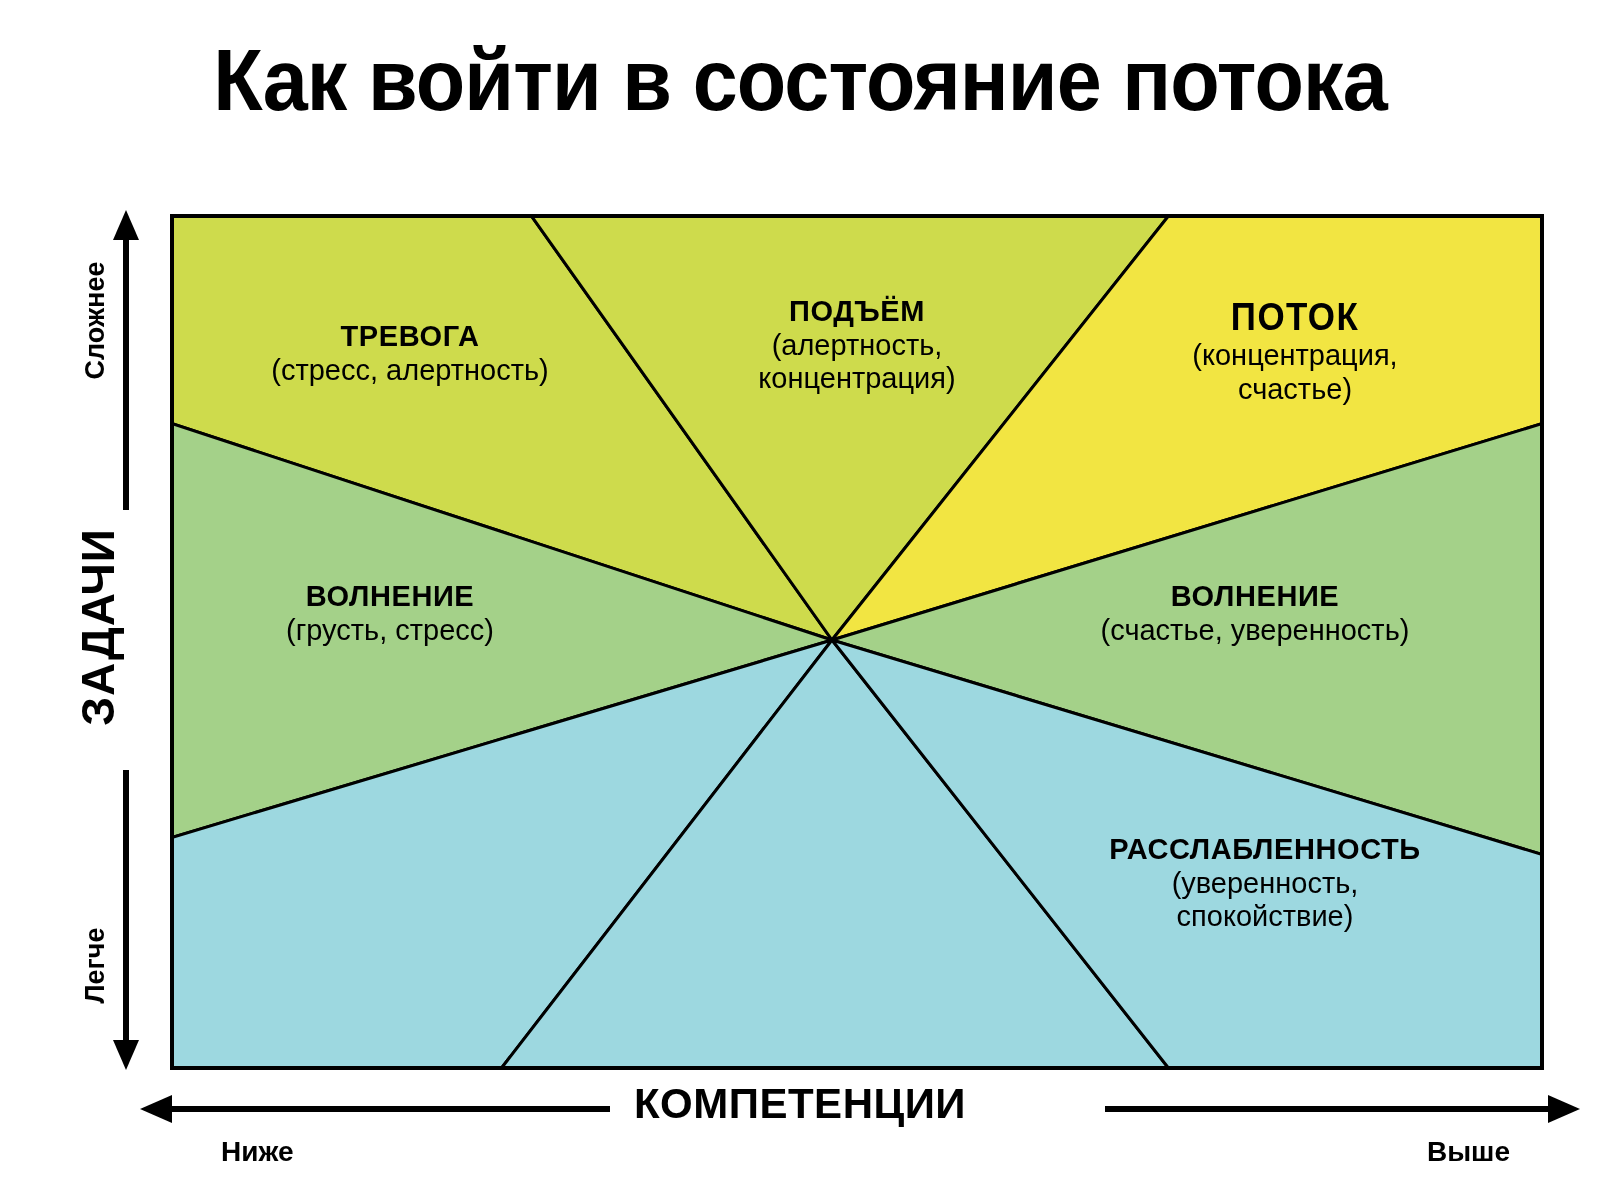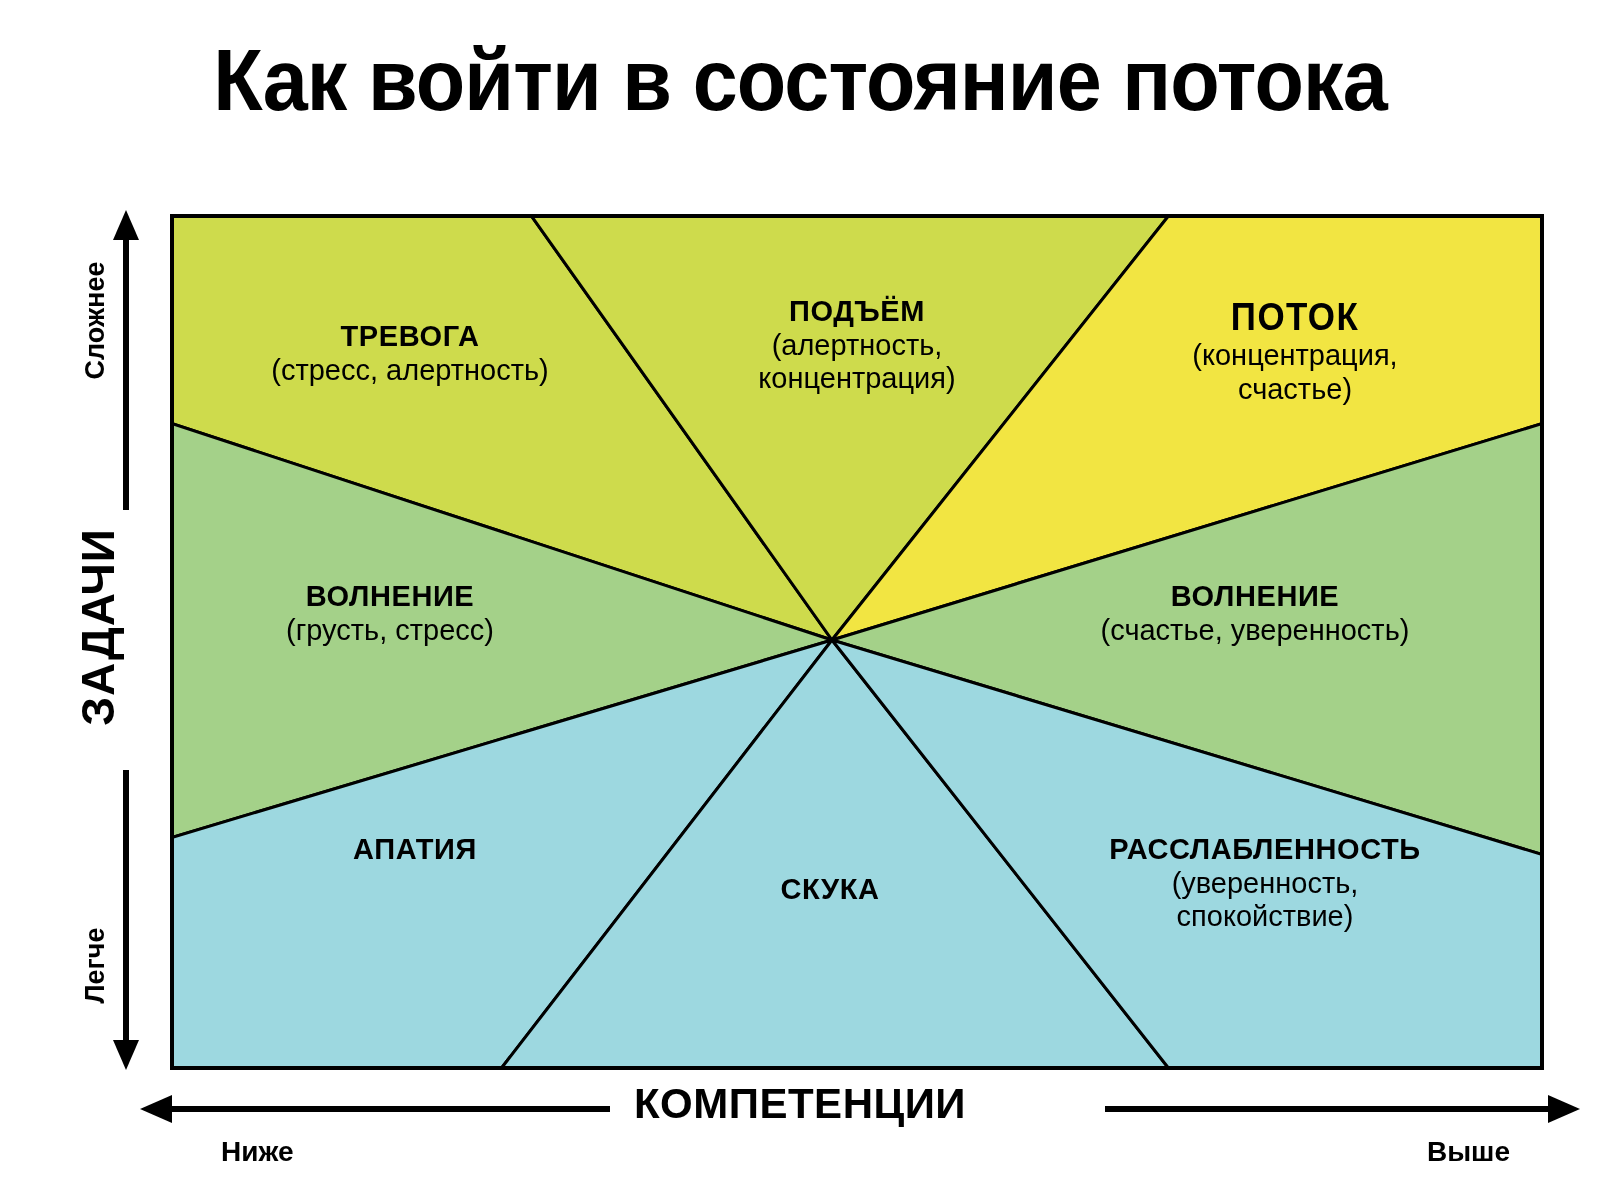--- a/index.html
+++ b/index.html
@@ -213,25 +213,23 @@
   <span class="name">ВОЛНЕНИЕ</span>
   <span class="emotions">(грусть, стресс)</span>
 </div>
 
 <div class="sector-label" id="lbl-control">
   <span class="name">ВОЛНЕНИЕ</span>
   <span class="emotions">(счастье, уверенность)</span>
 </div>
 
 <div class="sector-label" id="lbl-apathy">
-  <span class="name">АПАТИЯ</span>
 </div>
 
 <div class="sector-label" id="lbl-boredom">
-  <span class="name">СКУКА</span>
 </div>
 
 <div class="sector-label" id="lbl-relax">
   <span class="name">РАССЛАБЛЕННОСТЬ</span>
   <span class="emotions">(уверенность,</span>
   <span class="emotions">спокойствие)</span>
 </div>
 
 <div class="y-axis">
   <svg class="y-arrow-svg" viewBox="0 0 40 860">

